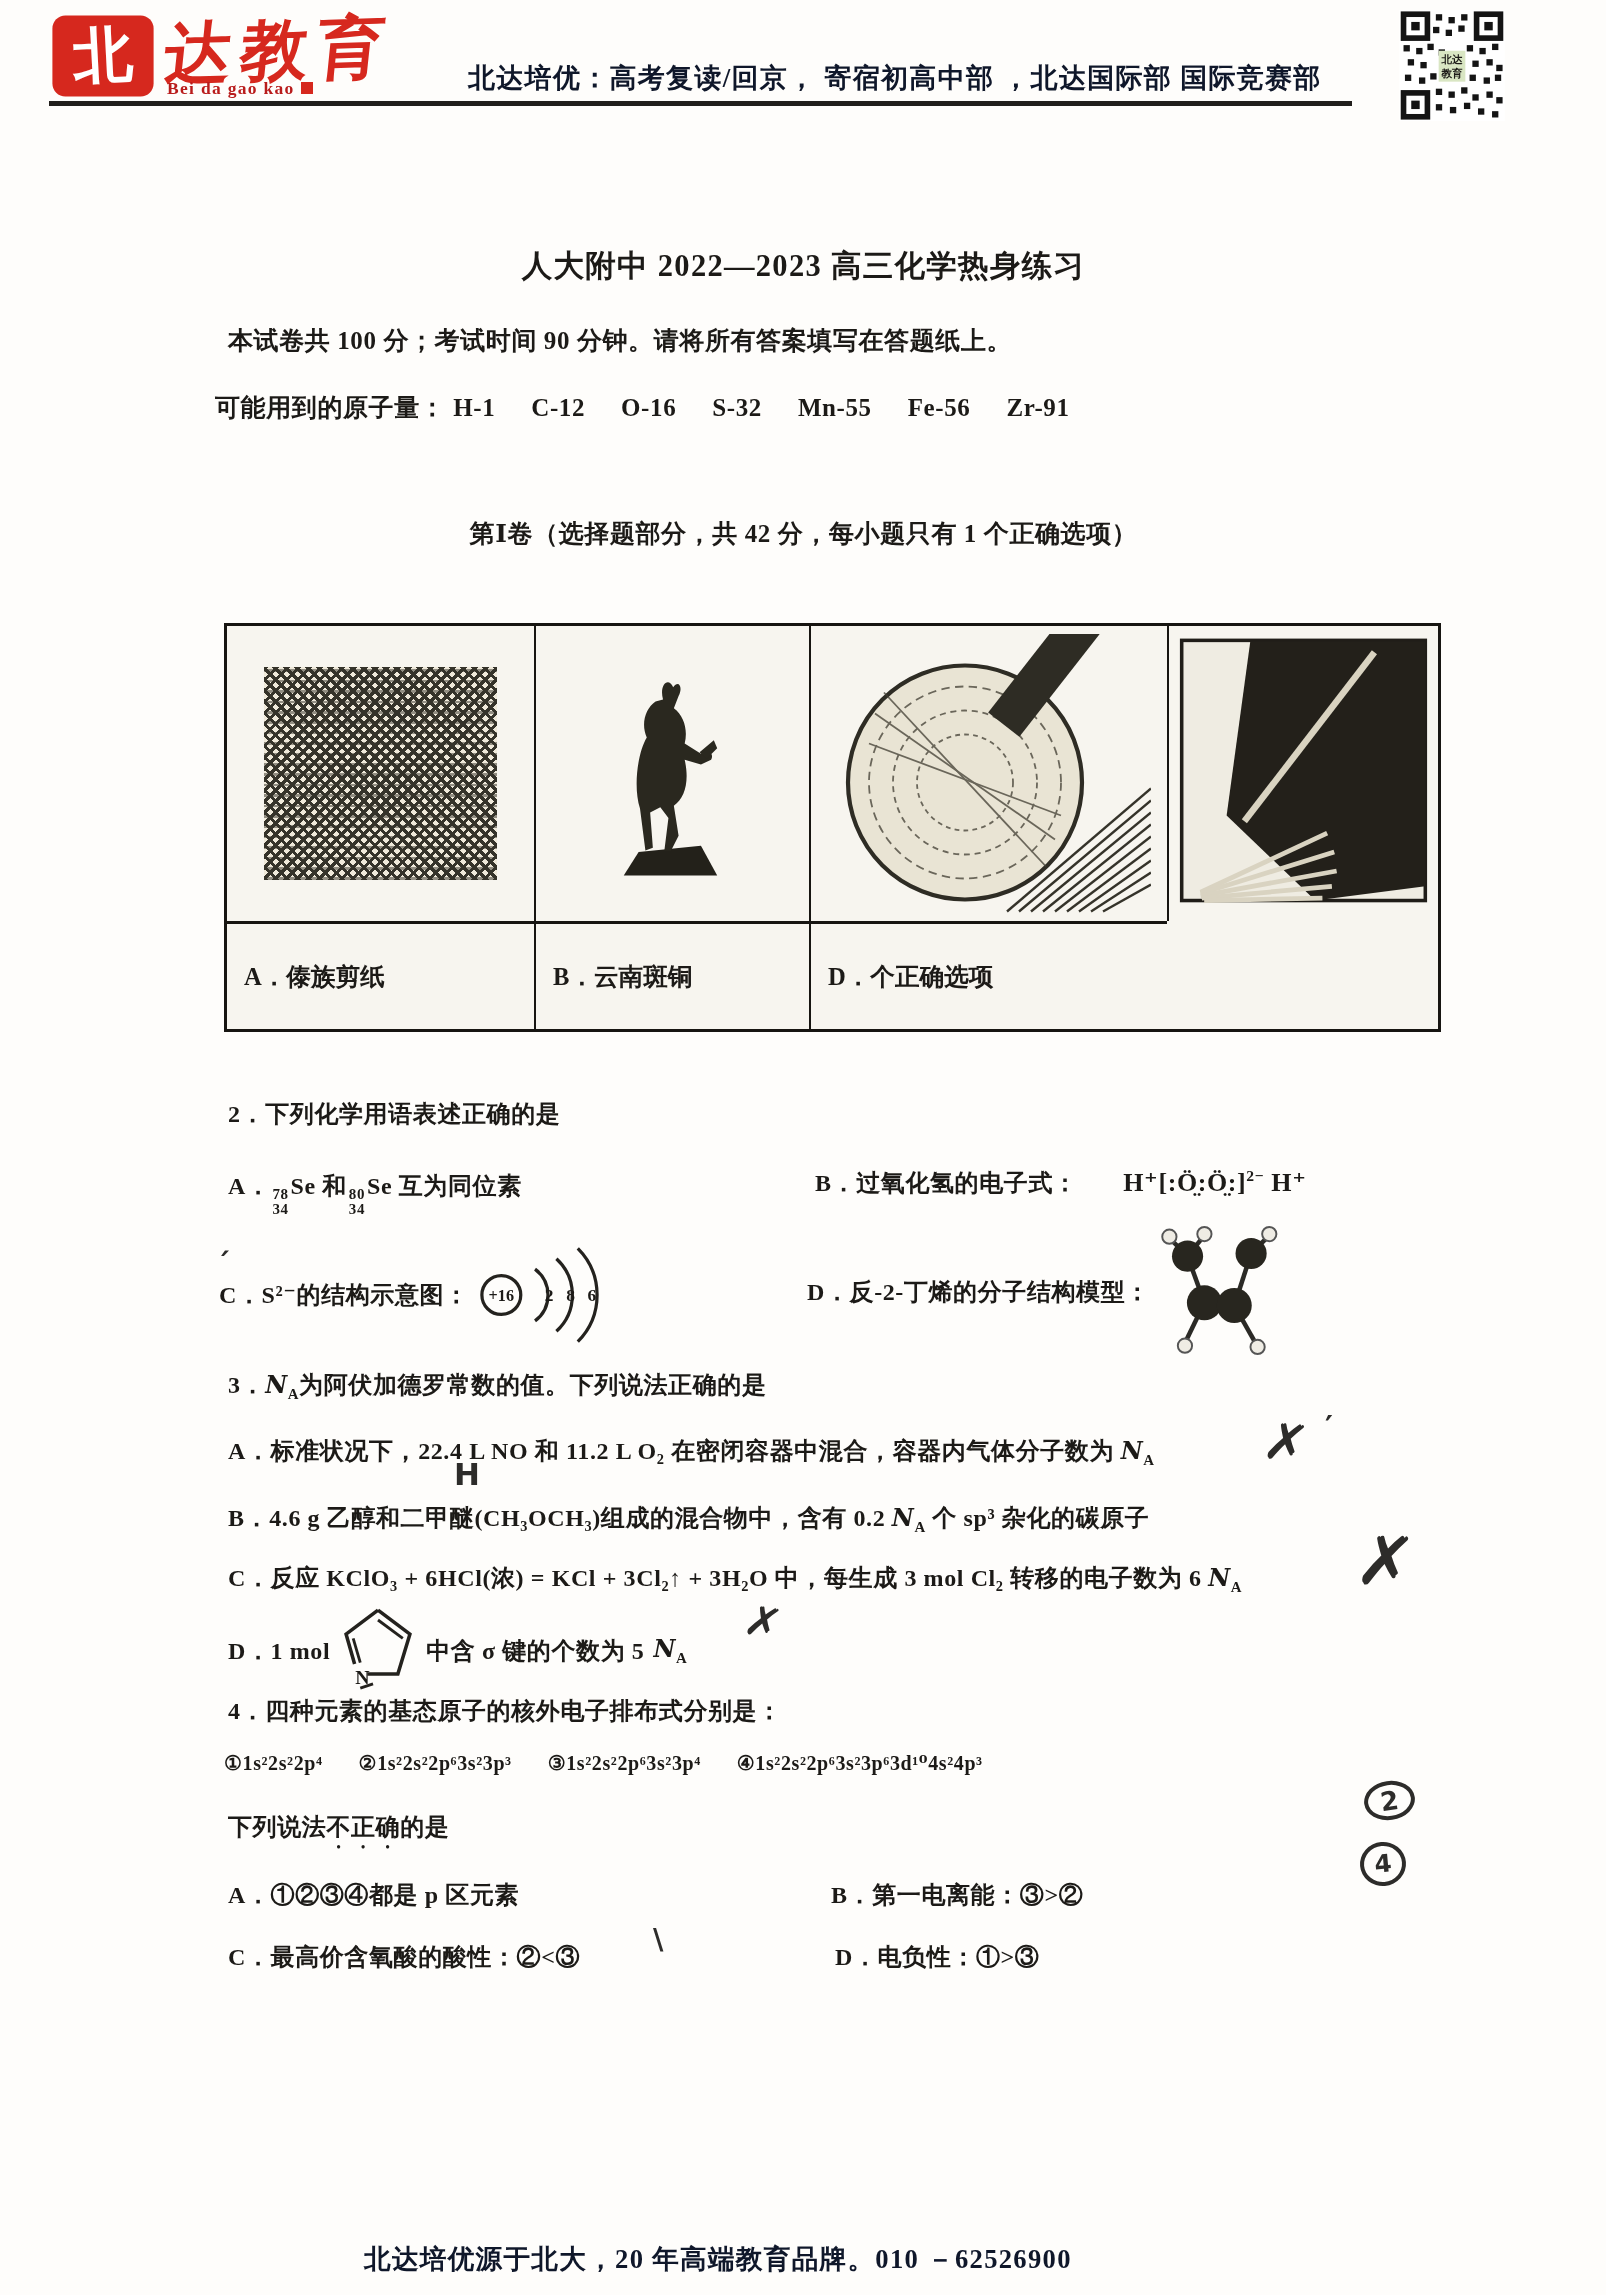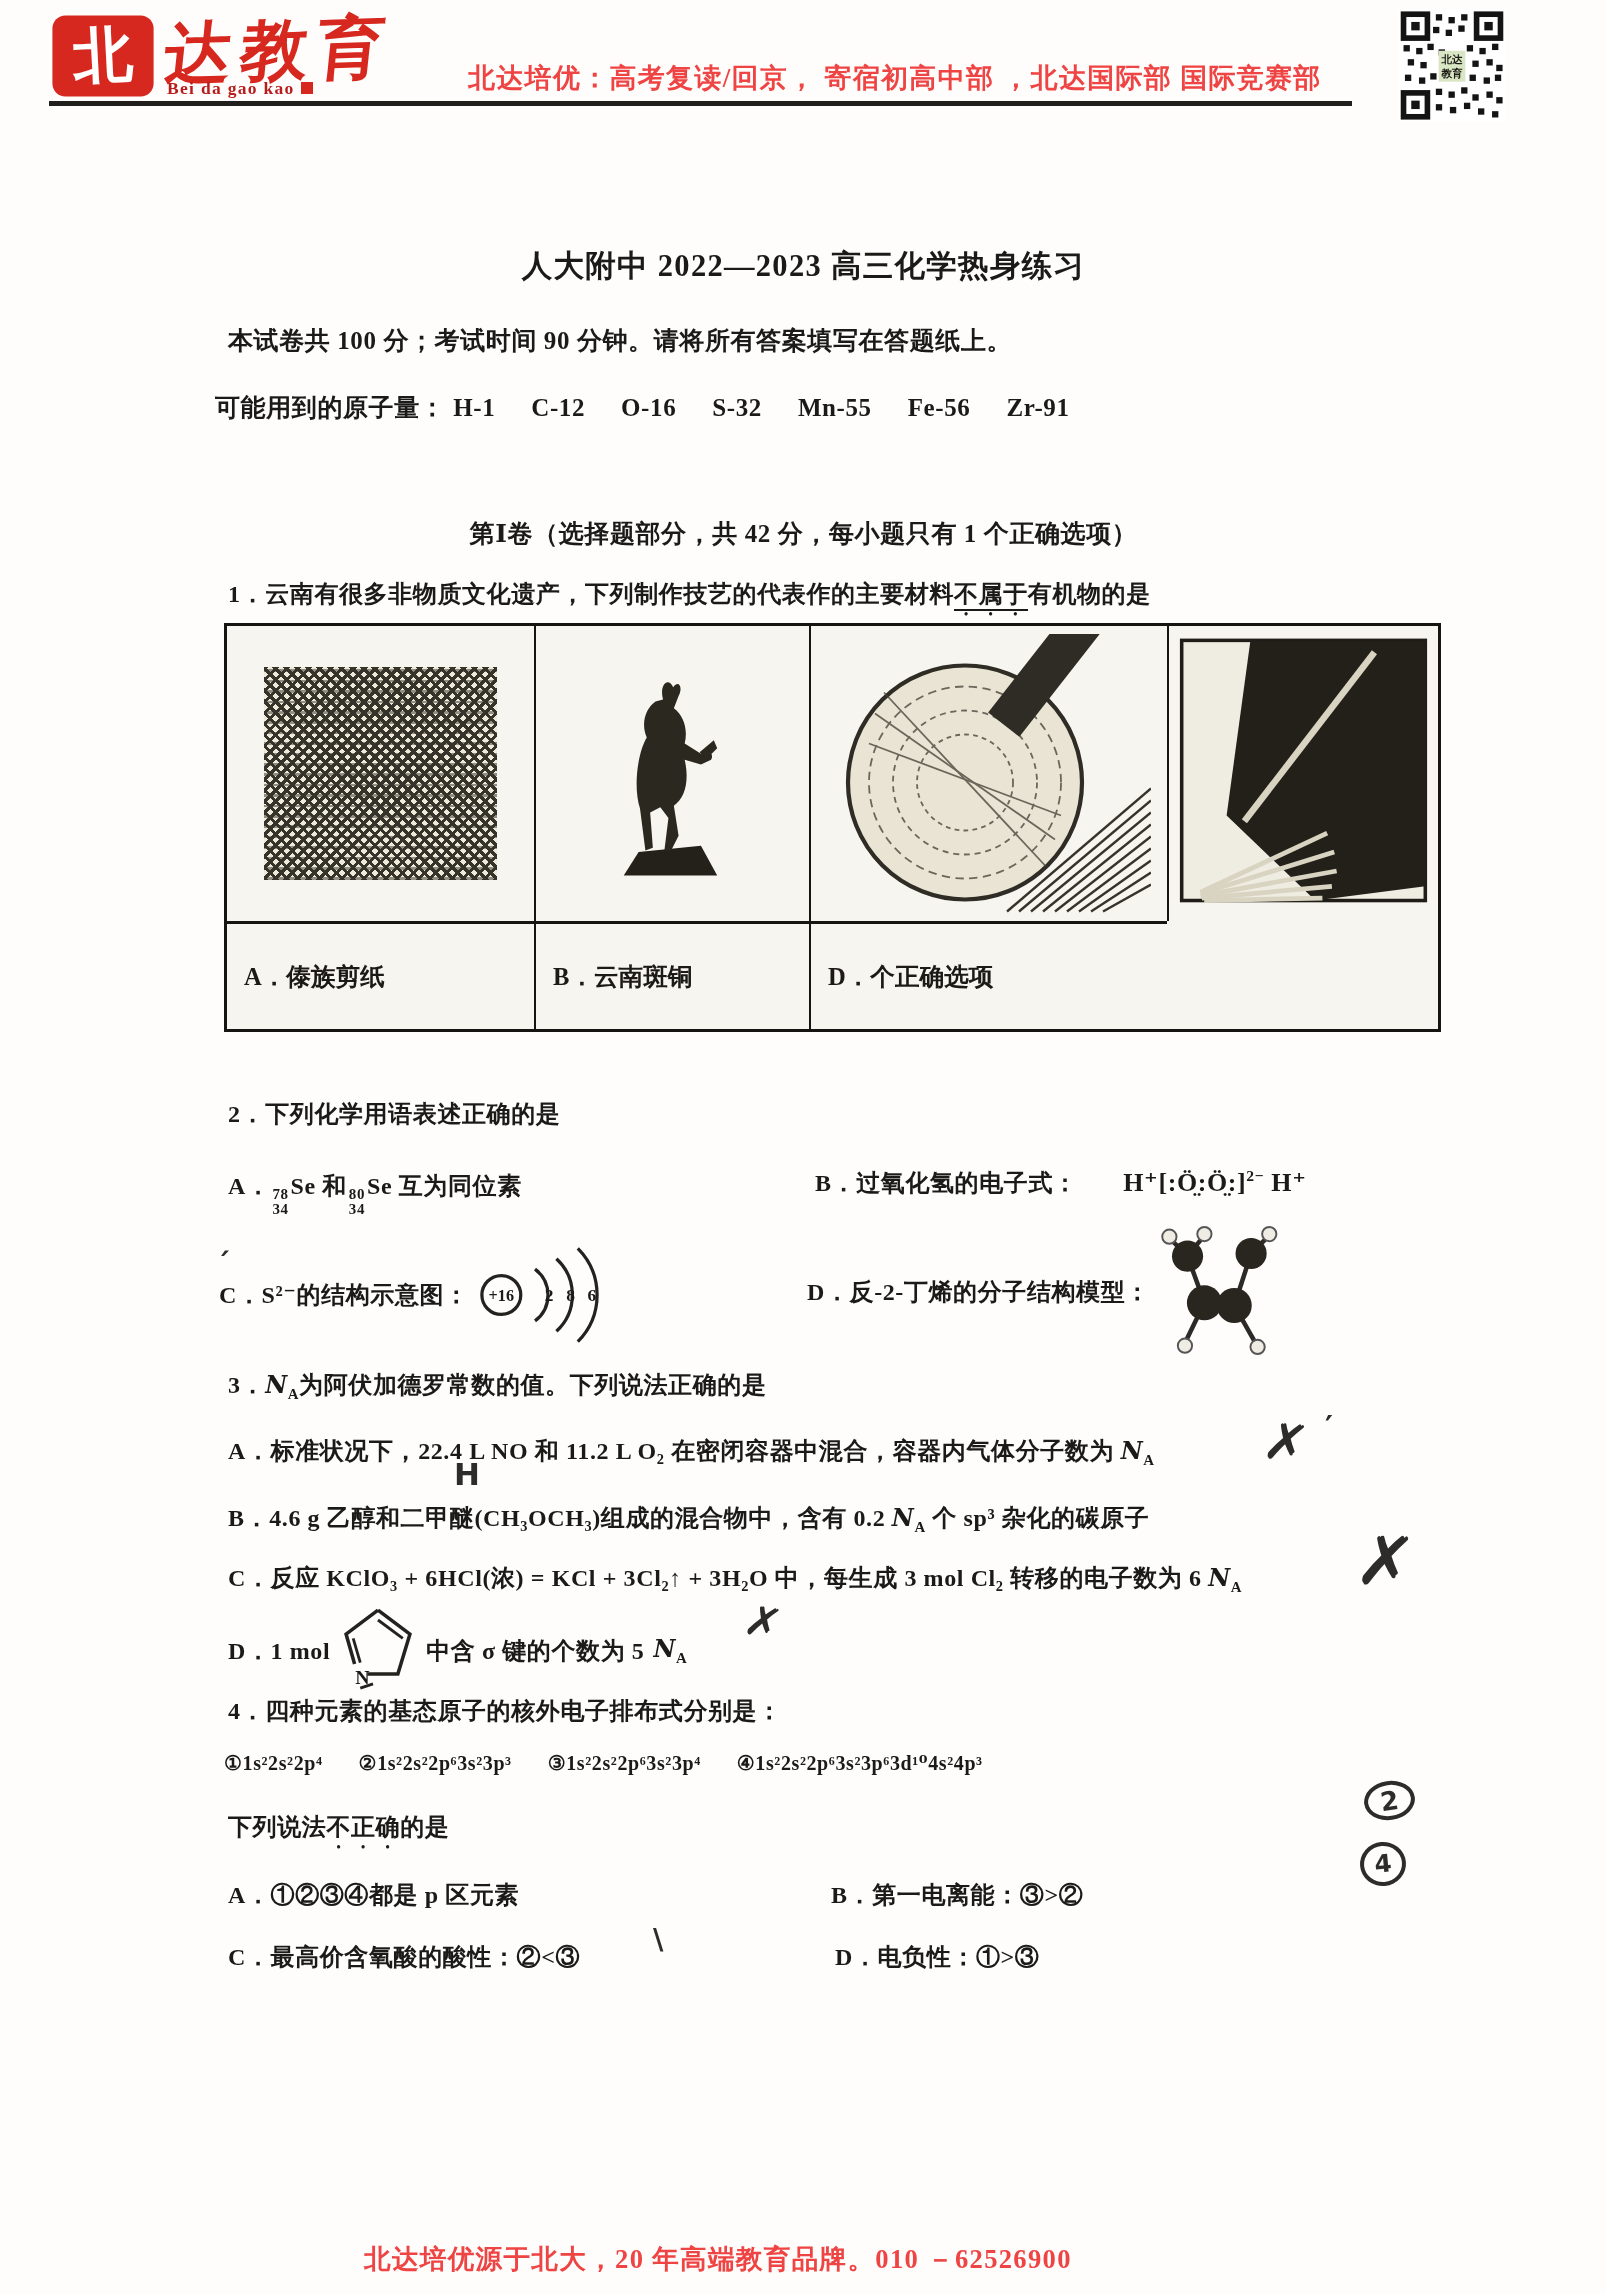--- a/index.html
+++ b/index.html
@@ -1,21 +1,21 @@
 <!DOCTYPE html>
 <html style="font-size:10.4px"><head>
 <meta charset="utf-8">
 <style>
   html,body{margin:0;padding:0;background:#ffffff;}
   #page{position:relative;width:1607px;height:2295px;background:#fefdfb;overflow:hidden;
         font-family:"Liberation Serif","DejaVu Serif",serif;color:#1c1a17;font-weight:700;}
   .abs{position:absolute;}
   .txt{font-size:24px;letter-spacing:0.6px;white-space:nowrap;}
   .center{left:0;right:0;text-align:center;}
-  .red{color:#ef4444;}
+  .red{color:#0f172a;}
   
   .seal{display:flex;align-items:center;justify-content:center;background:#d6281e;border-radius:10.4px;
         box-shadow:0 0 0 2.6px #d6281e;}
   .seal span{color:#ffffff;font-size:60px;font-weight:900;transform:rotate(-3deg);}
   .logo-script{color:#d6281e;font-size:67px;font-weight:900;letter-spacing:9px;transform:skewX(-8deg) rotate(-2deg);}
   .logo-en{font-size:17.5px;letter-spacing:1.3px;color:#b91c1c;}
   .logo-en .sq{display:inline-block;width:11.7px;height:11.7px;background:#d6281e;margin-left:6.5px;}
   .slogan{font-size:27px;letter-spacing:1.3px;}
   .rule{background:#211f1c;height:5.2px;}
   
@@ -119,23 +119,20 @@
 
   <div class="abs center" style="top:246px;font-size:30.5px;letter-spacing:1.3px;">人大附中 2022—2023 高三化学热身练习</div>
   <div class="abs txt" style="left:228px;top:324px;font-size:25px;">本试卷共 100 分；考试时间 90 分钟。请将所有答案填写在答题纸上。</div>
 
   <div class="abs txt gap55" style="left:215px;top:391px;font-size:25px;">
     <span style="margin-right:7.8px;">可能用到的原子量：</span><span>H-1</span><span>C-12</span><span>O-16</span><span>S-32</span><span>Mn-55</span><span>Fe-56</span><span>Zr-91</span>
   </div>
 
   <div class="abs center" style="top:517px;font-size:25px;letter-spacing:0.6px;">第Ⅰ卷（选择题部分，共 42 分，每小题只有 1 个正确选项）</div>
 
-  <div class="abs txt" style="left:228px;top:578px;">
-    <span>1．云南有很多非物质文化遗产，下列制作技艺的代表作的主要材料</span><span class="u-em dot-em">不属于</span><span>有机物的是</span>
-  </div>
 
   <div class="abs q1table" style="left:224px;top:623px;width:1211px;">
 
     <div class="cell img-cell first">
       <div class="art-a"></div>
     </div>
     <div class="cell img-cell">
       <svg width="149" height="272" viewBox="0 0 220 300">
         <path d="M60 265 L152 256 L176 300 L38 300 Z" fill="#23211a"></path>
         <path d="M96 40 C90 18 104 6 111 22 C119 10 126 22 119 35 L112 53 C127 64 133 85 128 105 L152 120 C163 113 172 119 167 129 L152 136 L128 129 C135 160 129 185 112 197 L119 241 L108 263 L98 263 L104 215 L92 199 L77 207 L81 259 L70 263 L62 201 C52 170 58 120 72 96 C63 76 70 53 85 43 Z" fill="#2a281f"></path>

